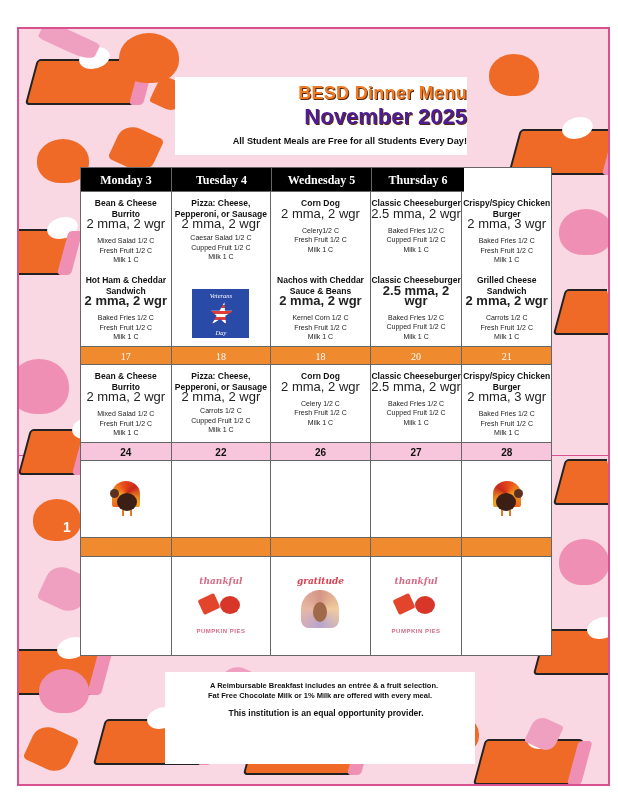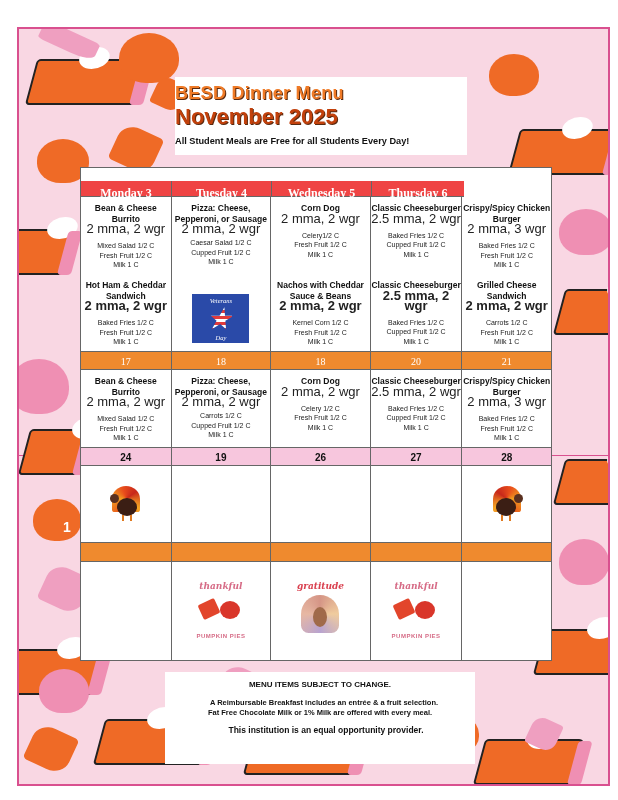--- a/index.html
+++ b/index.html
@@ -20,43 +20,42 @@
   .pie::before { content:""; position:absolute; left:40px; top:-14px; width:30px; height:22px; background:#fff; border-radius:50%; }
   .pie::after { content:""; position:absolute; right:-10px; top:0; width:14px; height:44px; background:#ef8fb3; border-radius:4px; }
   .pumpkin { width: 60px; height: 50px; background: #ef6a26; border-radius: 50% 50% 45% 45%; }
   .pumpkin.pink { background: #ef8fb3; }
   .leaf { width: 44px; height: 40px; background: #ef6a26; border-radius: 40% 10% 40% 10%; transform: rotate(25deg); }
   .leaf.pink { background: #ef9fc0; }
 
   
   .title-box {
     position: absolute; left: 175px; top: 77px; width: 292px; height: 78px;
-    background: #ffffff; text-align: left;
+    background: #ffffff; text-align: right;
   }
   .title-1 { margin-top: 6px; font-size: 18px; font-weight: bold; color: #ef7a26;
     text-shadow: 1px 1px 0 #5a2a10; letter-spacing: 0.3px; }
-  .title-2 { margin-top: 0px; font-size: 22px; font-weight: bold; color: #c2410c;
+  .title-2 { margin-top: 0px; font-size: 22px; font-weight: bold; color: #4c1d95;
     text-shadow: 1px 1px 0 #5a2a10; }
   .subtitle { margin-top: 6px; font-size: 9.2px; font-weight: bold; color: #111; }
 
   
   .calendar {
     position: absolute; left: 80px; top: 167px; width: 472px;
     background: #ffffff; border: 1px solid #666;
   }
   .cal-row { display: flex; }
   .cal-row > div { border-right: 1px solid #666; }
   .cal-row > div:last-child { border-right: none; }
   .c1 { width: 91px; } .c2 { width: 100px; } .c3 { width: 100px; } .c4 { width: 92px; } .c5 { width: 89px; }
 
   .hdr-row > div {
-    height: 16px; background: #ef4444; color: #fff; text-align: center;
+    height: 24px; background: #000000; color: #fff; text-align: center;
     font-family: "Liberation Serif", serif; font-weight: bold; font-size: 12px; line-height: 24px;
     border-bottom: 1px solid #666;
-    margin-top: 13px;
   }
   .date-row > div {
     height: 19px; text-align: center; font-size: 10px; font-weight: bold; line-height: 19px;
     border-bottom: 1px solid #666; border-top: 1px solid #666;
   }
   .date-row.pink > div { background: #f7c6dd; color: #111; }
   .date-row.orange > div { background: #ef8a2e; color: #fff; font-family: "Liberation Serif", serif; font-weight: normal; }
   .date-row.orange.blank > div { height: 20px; }
 
   .meal-row > div { height: 77px; text-align: center; padding-top: 6px; }
@@ -308,21 +307,21 @@
       <div class="sides">
         <div>Baked Fries 1/2 C</div>
         <div>Fresh Fruit 1/2 C</div>
         <div>Milk 1 C</div>
       </div>
     </div>
   </div>
 
   <div class="cal-row date-row pink">
     <div class="c1">24</div>
-    <div class="c2">19</div>
+    <div class="c2">22</div>
     <div class="c3">26</div>
     <div class="c4">27</div>
     <div class="c5">28</div>
   </div>
 
   <div class="cal-row break-row">
     <div class="c1">
       <div class="turkey">
         <div class="fan"></div>
           <div class="body"></div>
@@ -374,17 +373,16 @@
         <div class="pie-ch"></div>
         <div class="pk-ch"></div>
         <div class="arc">PUMPKIN PIES</div>
       </div>
     </div>
     <div class="c5"></div>
   </div>
 </div>
 
 <div class="footer-box">
-  <div class="footer-1">MENU ITEMS SUBJECT TO CHANGE.</div>
   <div class="footer-2">A Reimbursable Breakfast includes an entrée &amp; a fruit selection.</div>
   <div class="footer-3">Fat Free Chocolate Milk or 1% Milk are offered with every meal.</div>
   <div class="footer-4">This institution is an equal opportunity provider.</div>
 </div>
 
 </body></html>

